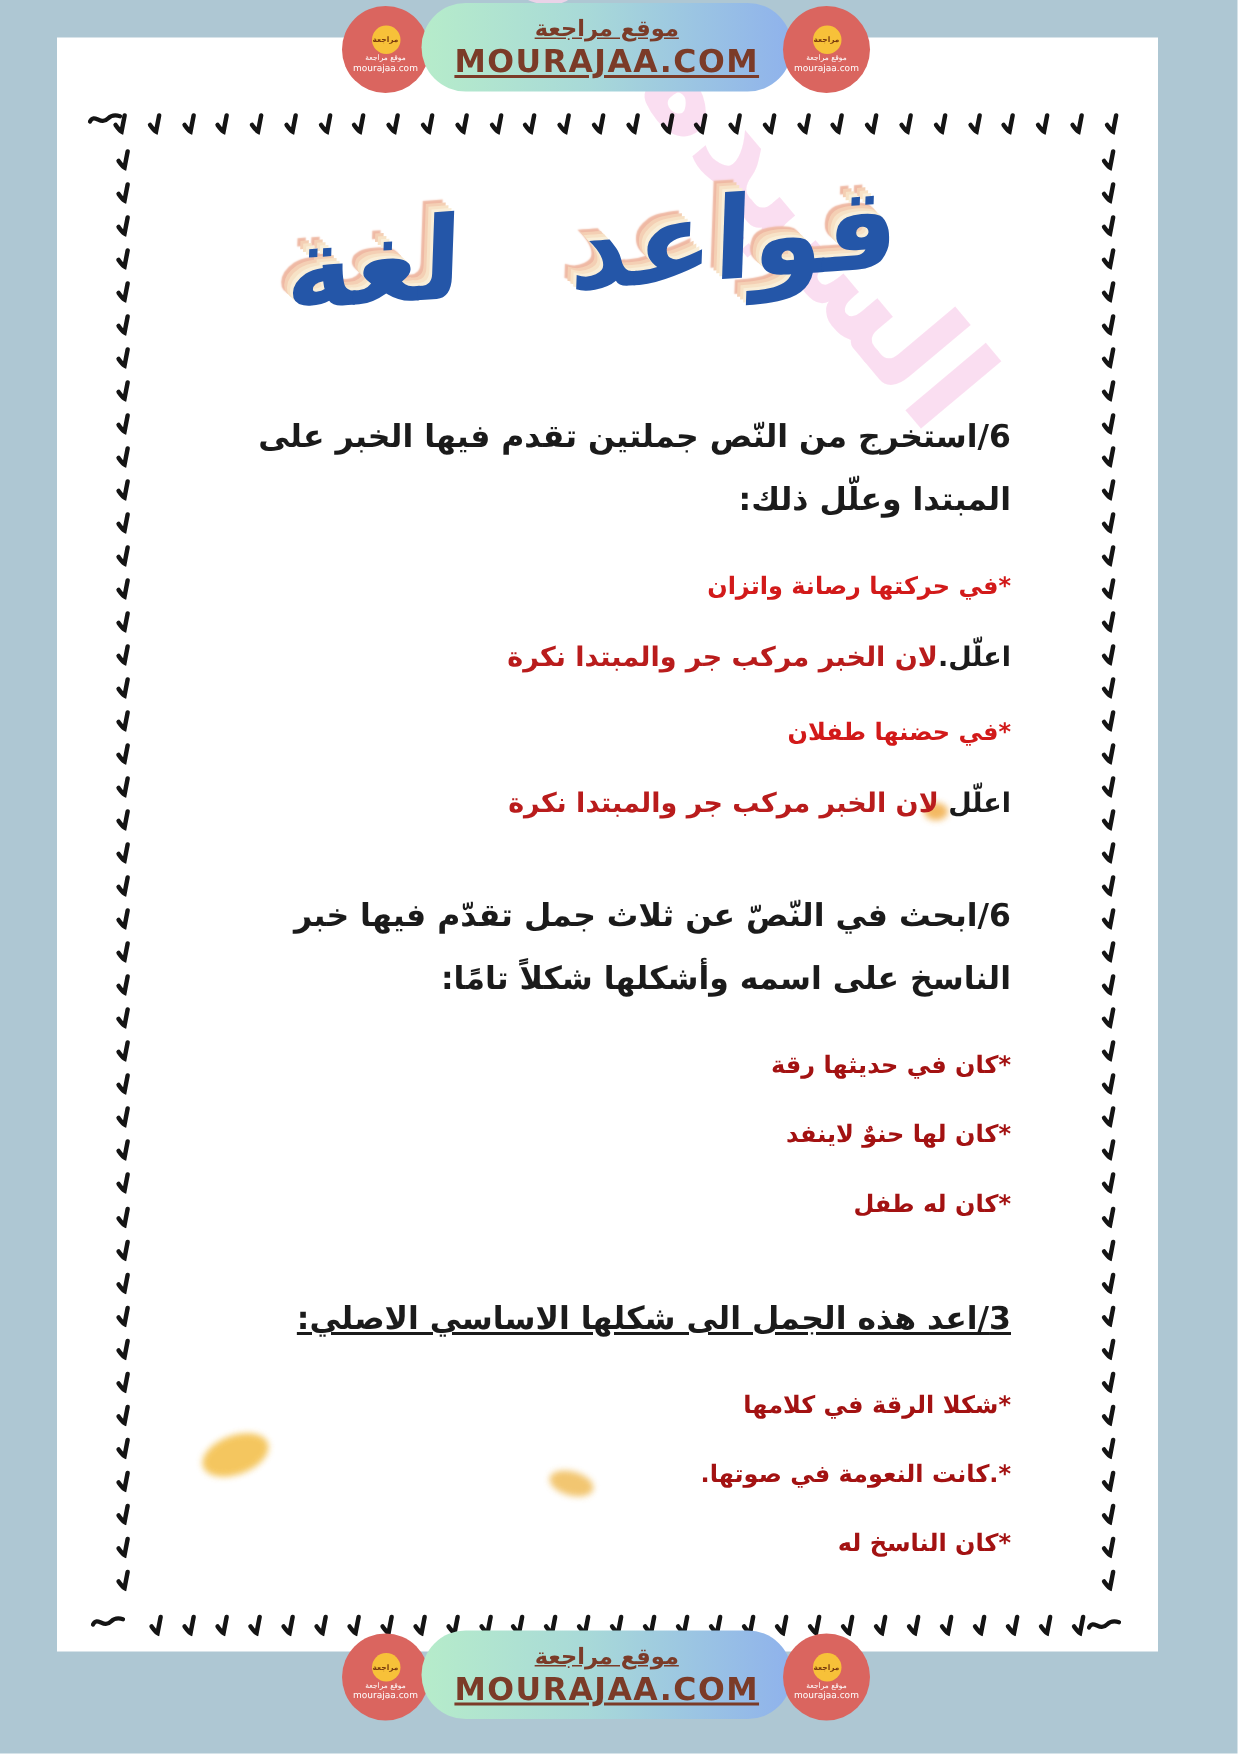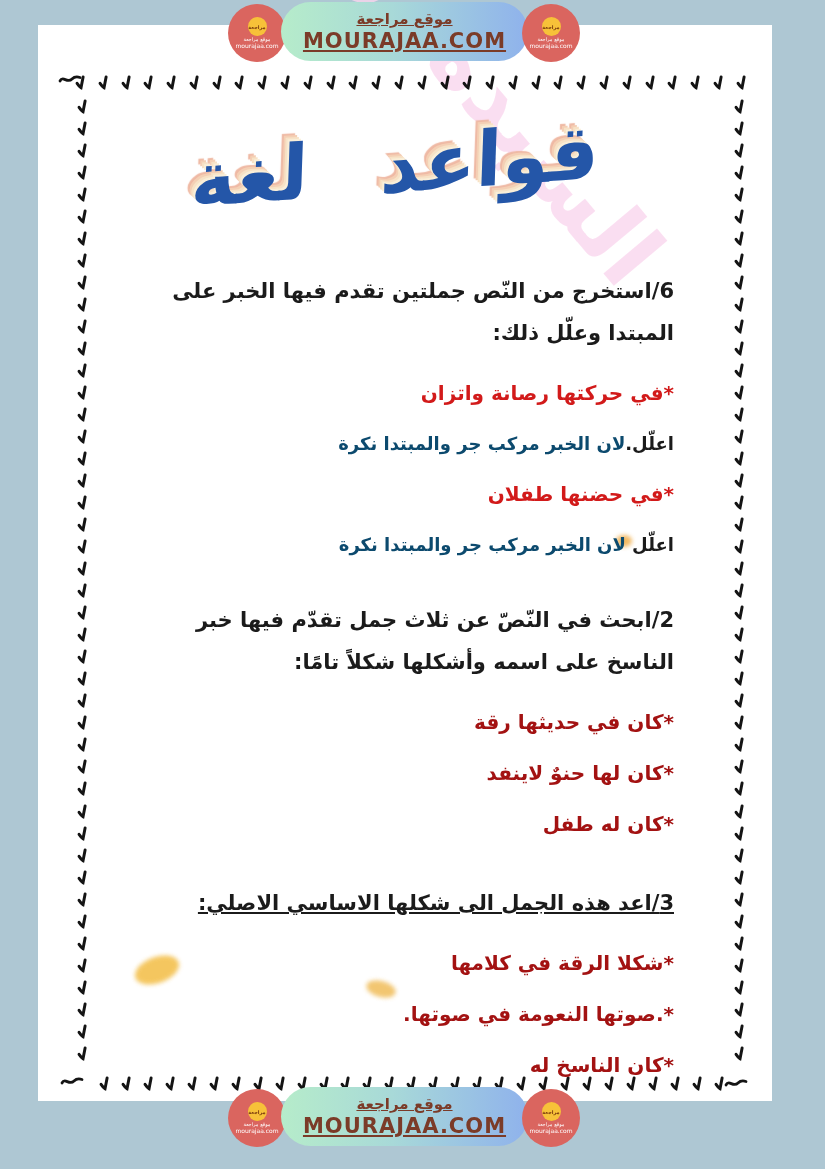--- a/index.html
+++ b/index.html
@@ -55,27 +55,27 @@
     position:absolute;top:245px;right:98px;left:120px;z-index:3;
     direction:rtl;text-align:right;
   }
   .prompt{
     color:#1b1b1b;font-weight:bold;font-size:21px;line-height:2.0;
     max-width:600px;margin:0 0 14px 0;
   }
   .q2{margin-top:42px;}
   .q3{margin-top:46px;text-decoration:underline;}
   .ans{
-    font-weight:bold;font-size:20px;line-height:1.2;margin:27px 0;
+    font-weight:bold;font-size:16px;line-height:1.2;margin:27px 0;
   }
   .ans-bright{color:#d21a1a;}
   .ans-dark{color:#a31212;}
   .reason{font-size:18px;font-weight:bold;margin:27px 0;line-height:1.3;}
   .reason .blk{color:#1b1b1b;}
-  .reason .red{color:#0c4a6e;}
+  .reason .red{color:#b91c1c;}
   
   .brandbar{position:absolute;left:0;width:700px;height:64px;z-index:5;}
   .brandbar.top{top:0;}
   .brandbar.bottom{top:1085px;}
   .pill{
     position:absolute;left:281px;top:2px;width:247px;height:59px;
     border-radius:30px;
     background:linear-gradient(90deg,#b6ecca 0%,#a8d9d8 45%,#8fb2ec 100%);
     display:flex;flex-direction:column;align-items:center;justify-content:center;
     gap:1px;
@@ -596,28 +596,28 @@
   <div class="title">قواعد لغة</div>
 
   <div class="content">
 
     <div class="prompt">6/استخرج من النّص جملتين تقدم فيها الخبر على المبتدا وعلّل ذلك:</div>
     <div class="ans ans-bright">*في  حركتها رصانة واتزان</div>
     <div class="reason"><span class="blk">اعلّل.</span><span class="red">لان الخبر  مركب جر والمبتدا نكرة</span></div>
     <div class="ans ans-bright">*في حضنها طفلان</div>
     <div class="reason"><span class="blk">اعلّل </span><span class="red">لان الخبر مركب جر والمبتدا نكرة</span></div>
 
-    <div class="prompt q2">2/ابحث في النّصّ عن ثلاث جمل تقدّم فيها خبر الناسخ على اسمه وأشكلها شكلاً تامًا:</div>
+    <div class="prompt q2">6/ابحث في النّصّ عن ثلاث جمل تقدّم فيها خبر الناسخ على اسمه وأشكلها شكلاً تامًا:</div>
     <div class="ans ans-dark">*كان في حديثها رقة</div>
     <div class="ans ans-dark">*كان لها حنوٌ لاينفد</div>
     <div class="ans ans-dark">*كان له طفل</div>
 
     <div class="prompt q3">3/اعد هذه الجمل الى شكلها الاساسي الاصلي:</div>
     <div class="ans ans-dark">*شكلا الرقة في كلامها</div>
-    <div class="ans ans-dark">*.صوتها النعومة في صوتها.</div>
+    <div class="ans ans-dark">*.كانت النعومة في صوتها.</div>
     <div class="ans ans-dark">*كان الناسخ له</div>
 
   </div>
 </div>
 
 <div class="brandbar bottom">
   <div class="badge badge-left">
     <div class="logo-dot">
         <span>مراجعة</span>
       </div>

